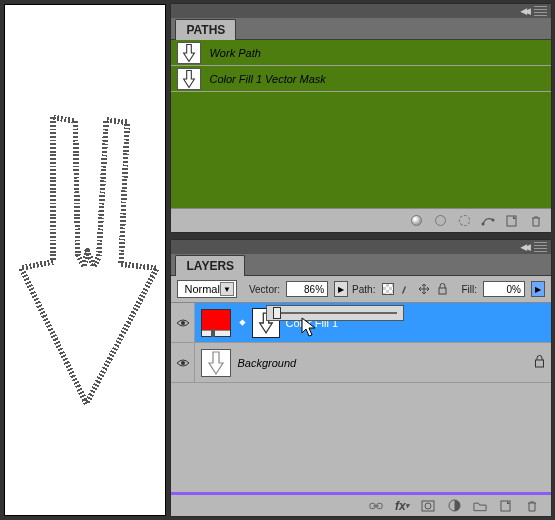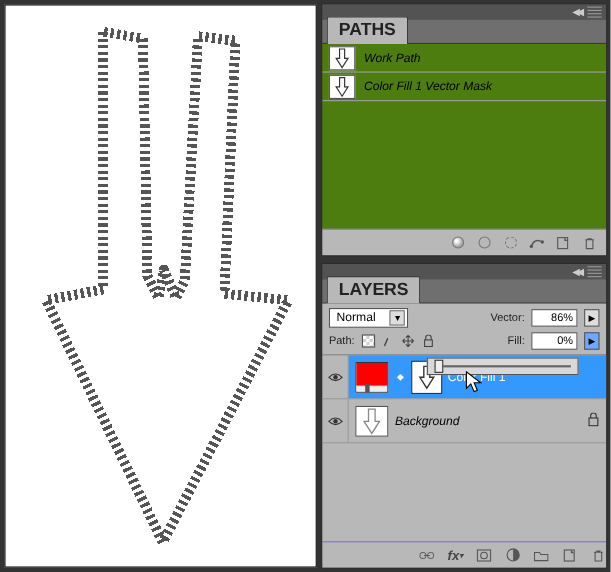--- a/index.html
+++ b/index.html
@@ -75,21 +75,21 @@
     display: flex;
     align-items: flex-end;
     padding-left: 4px;
     border-bottom: 1px solid #3a3a3a;
   }
   .tab {
     background: #b8b8b8;
     border: 1px solid #3a3a3a;
     border-bottom: none;
     padding: 3px 10px 3px 10px;
-    font-size: 16px;
+    font-size: 12px;
     font-weight: bold;
     color: #222;
     border-radius: 2px 2px 0 0;
     margin-bottom: -1px;
   }
   .panel-body {
     background: #4d7c0f;
     flex: 1;
     min-height: 40px;
     overflow: hidden;
@@ -141,21 +141,21 @@
   }
   .path-thumb svg { width: 16px; height: 20px; }
   .italic { font-style: italic; }
 
   
   .layers-controls {
     background: #b8b8b8;
     padding: 4px 6px;
     border-bottom: 1px solid #888;
     display: flex;
-    flex-direction: column;
+    flex-direction: row;
     gap: 4px;
   }
   .row { display: flex; align-items: center; gap: 6px; }
   .blend-select {
     flex: 1;
     height: 18px;
     background: #fff;
     border: 1px solid #555;
     display: flex;
     align-items: center;
@@ -285,22 +285,22 @@
   .slider-handle{position:absolute;left:0;top:-5px;width:8px;height:12px;background:#eee;border:1px solid #333;}
   .cursor-arrow{
     position:absolute;
     top: 14px;
     left: 130px;
     z-index:6;
     pointer-events:none;
   }
   .layers-body{background:#b8b8b8;flex:1;min-height:120px;position:relative;}
   .layers-footer{
-    height:24px;background:#b8b8b8;border-top:1px solid #8b5cf6;
-    display:flex;align-items:center;justify-content:flex-end;gap:12px;padding:0 0;
+    height:24px;background:#b8b8b8;border-top:3px solid #8b5cf6;
+    display:flex;align-items:center;justify-content:flex-end;gap:12px;padding:0 12px;
   }
   #paths-panel { height: 230px; }
   #layers-panel { flex: 1; }
 </style>
 </head>
 <body>
 
 <div class="canvas-area">
   <div class="canvas-arrow">
     <svg viewBox="0 0 260 490" width="260" height="490">

